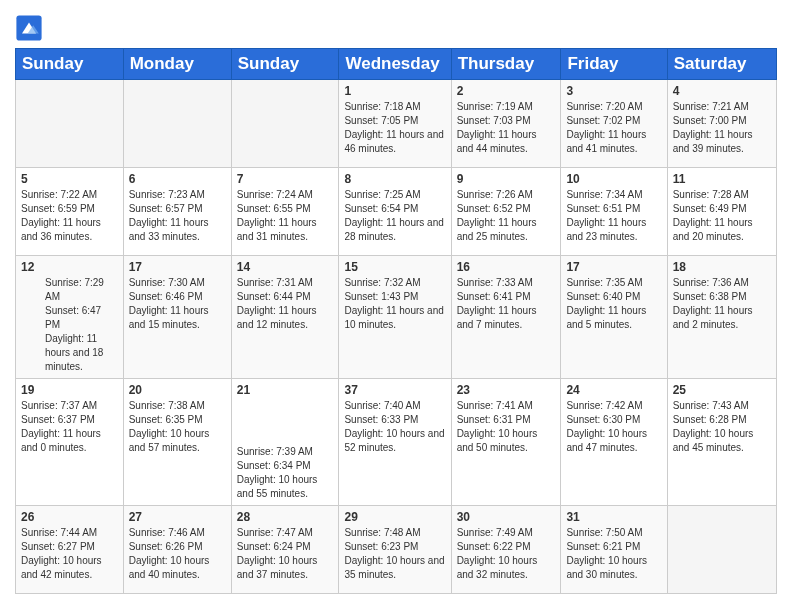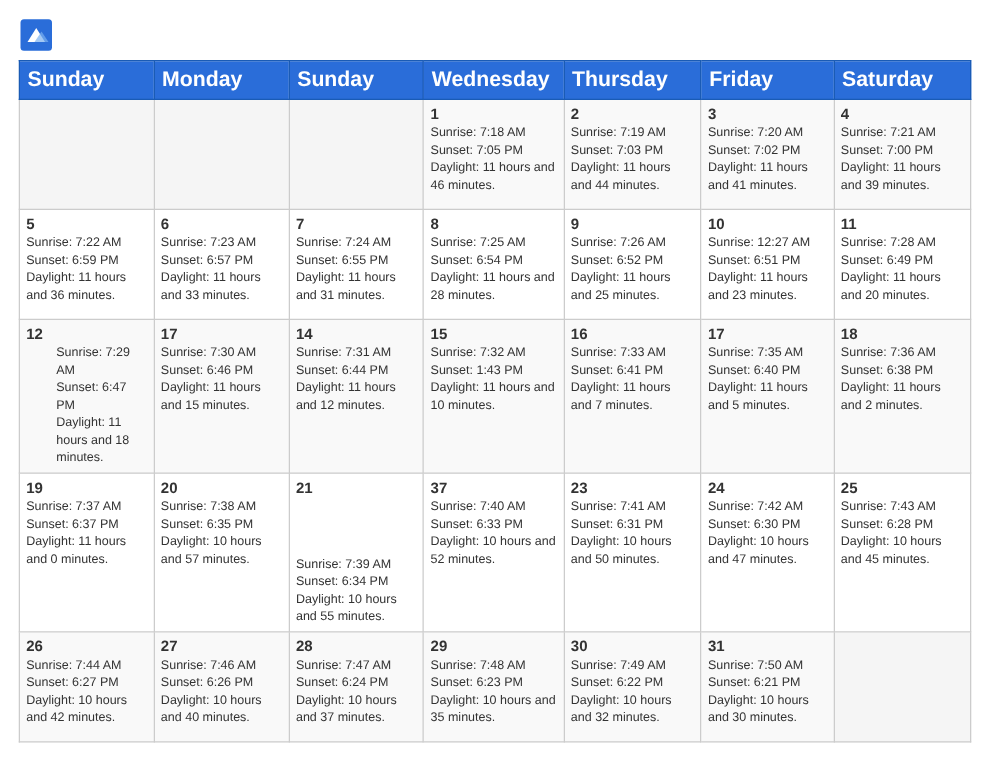--- a/index.html
+++ b/index.html
@@ -189,21 +189,21 @@
 Daylight: 11 hours and 28 minutes.</div>
         </td>
         <td class="calendar-cell">
           <div class="cell-date">9</div>
           <div class="cell-info" style="white-space: pre-line;">Sunrise: 7:26 AM
 Sunset: 6:52 PM
 Daylight: 11 hours and 25 minutes.</div>
         </td>
         <td class="calendar-cell">
           <div class="cell-date">10</div>
-          <div class="cell-info" style="white-space: pre-line;">Sunrise: 12:27 AM
+          <div class="cell-info" style="white-space: pre-line;">Sunrise: 7:34 AM
 Sunset: 6:51 PM
 Daylight: 11 hours and 23 minutes.</div>
         </td>
         <td class="calendar-cell">
           <div class="cell-date">11</div>
           <div class="cell-info" style="white-space: pre-line;">Sunrise: 7:28 AM
 Sunset: 6:49 PM
 Daylight: 11 hours and 20 minutes.</div>
         </td>
       </tr>

